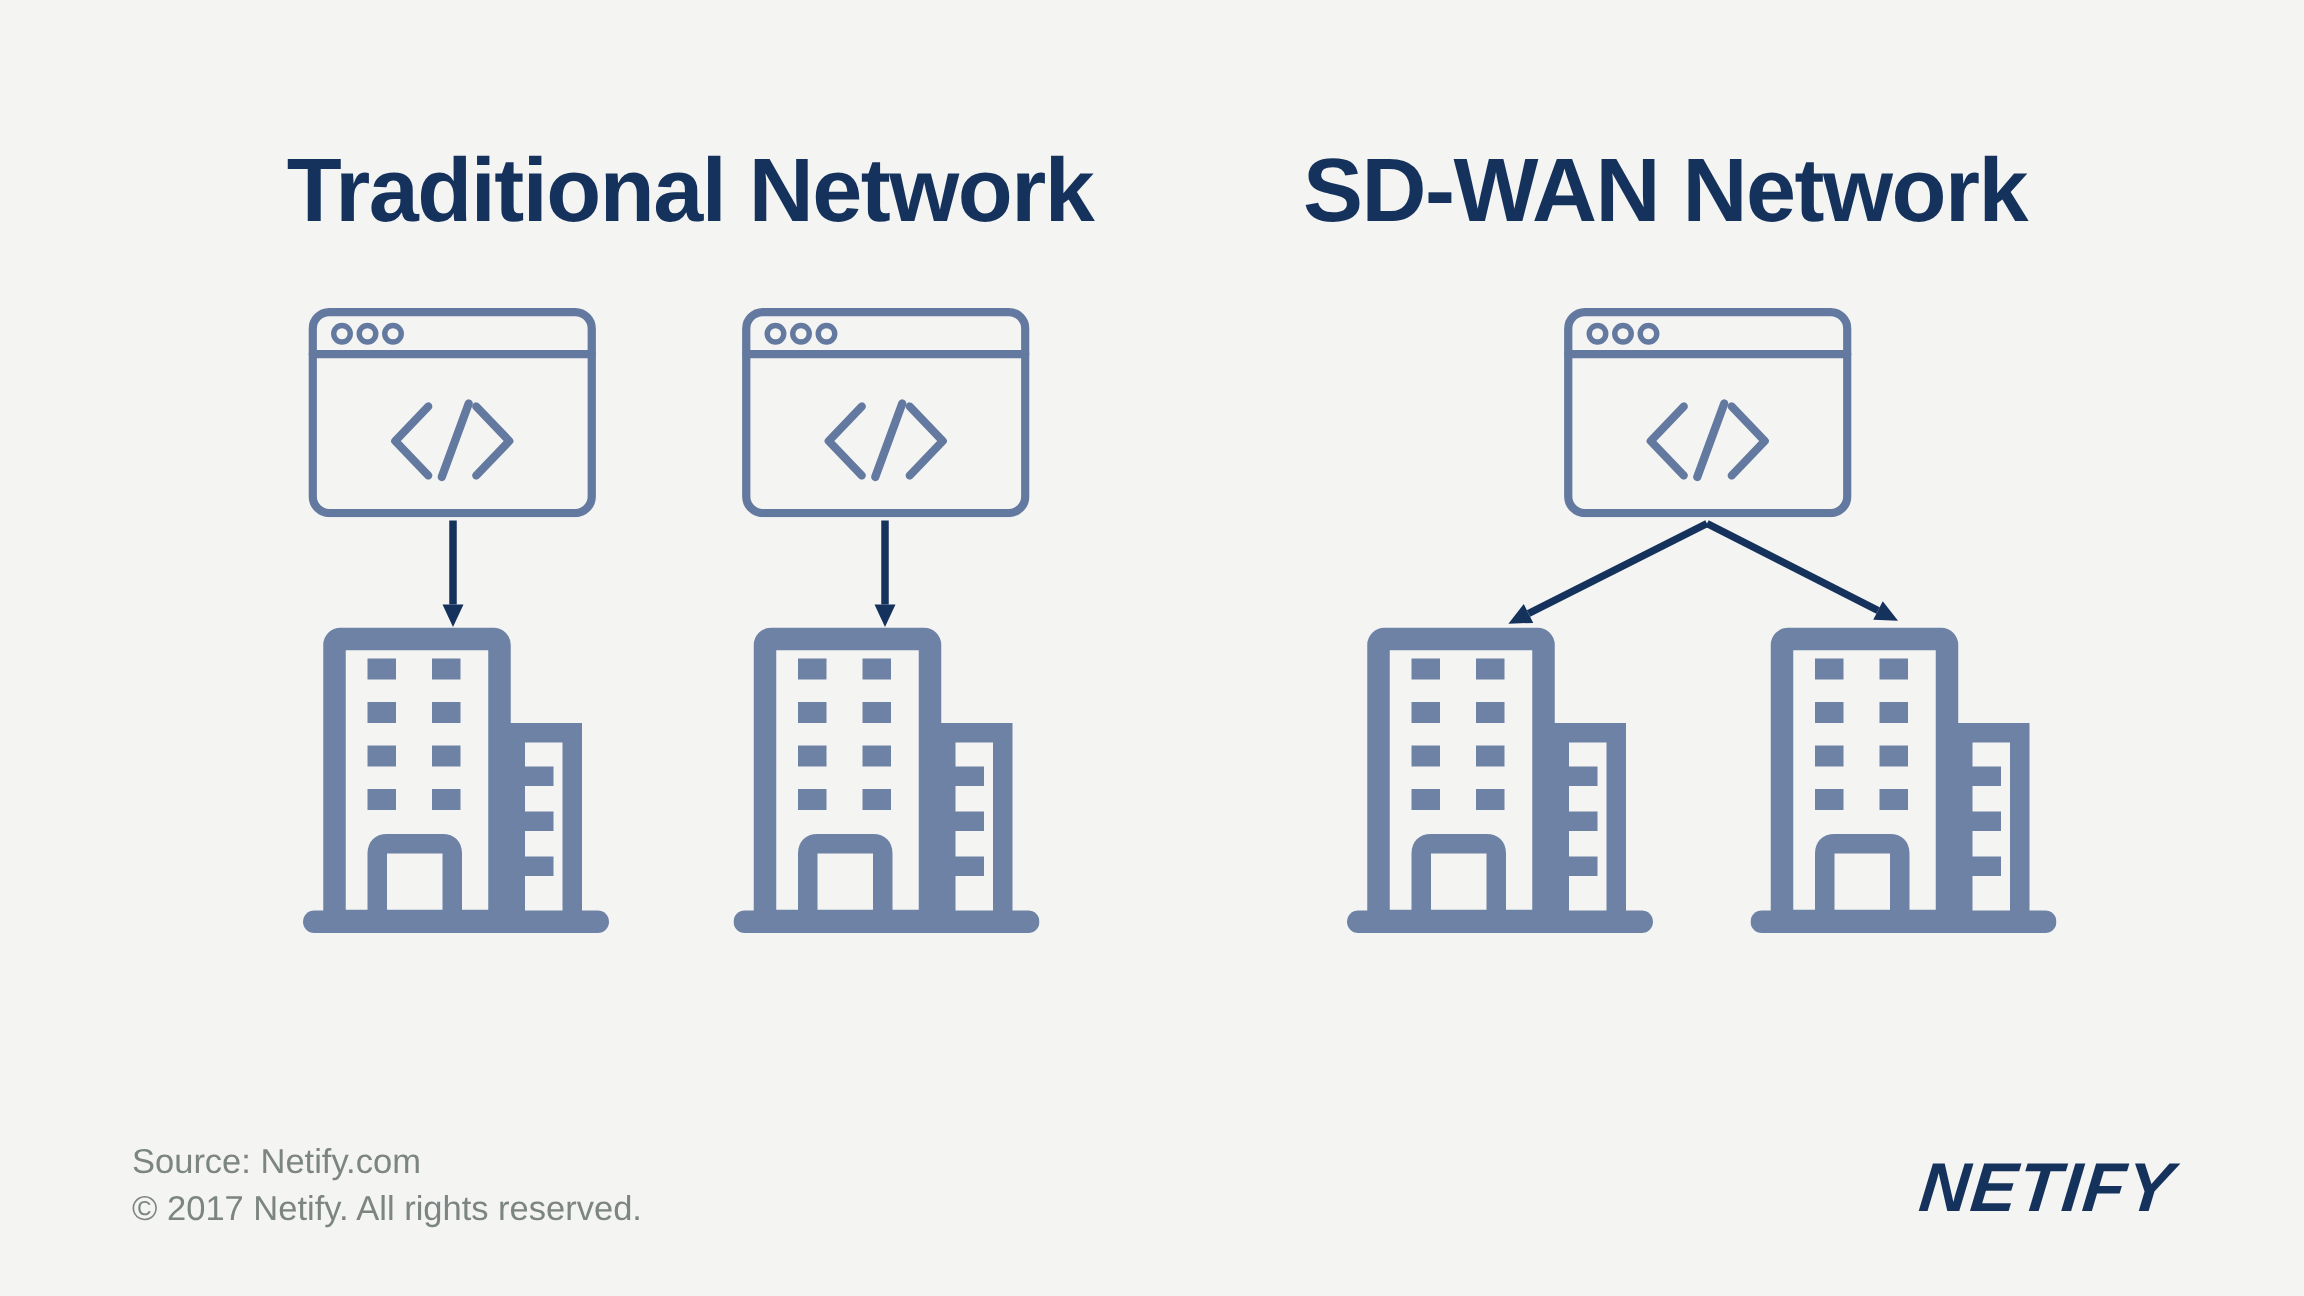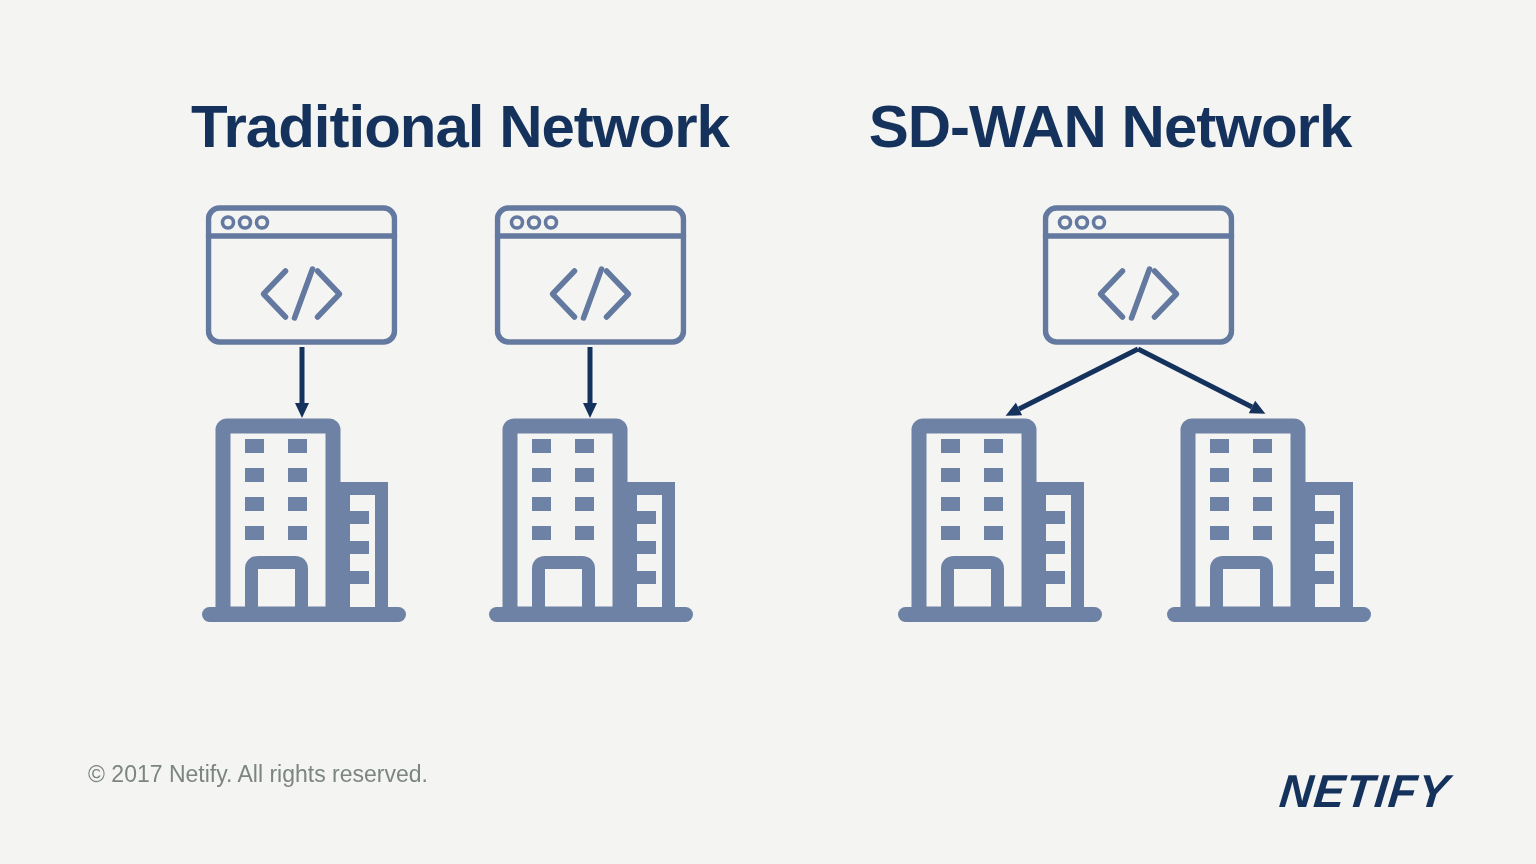--- a/index.html
+++ b/index.html
@@ -135,17 +135,18 @@
         <use href="#sym-building"></use>
       </svg>
   </span>
   <span class="icon building-icon b-s2">
     <svg viewBox="0 0 204 204">
         <use href="#sym-building"></use>
       </svg>
   </span>
 
   <div class="footer-note">
+    <div>Source: Netify.com</div>
     <div>© 2017 Netify. All rights reserved.</div>
   </div>
   <p class="brand-logo">NETIFY</p>
 
 </div>
 
 </body></html>

